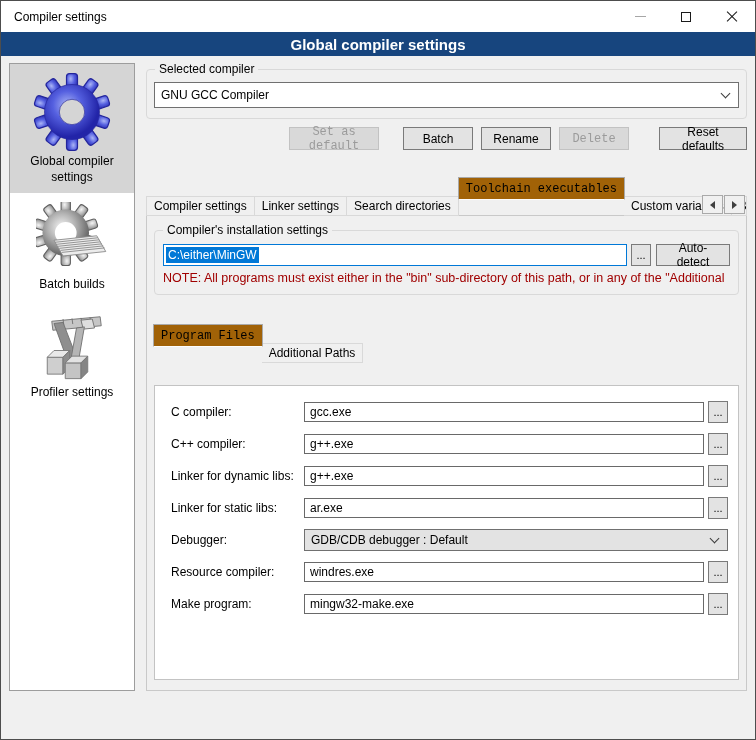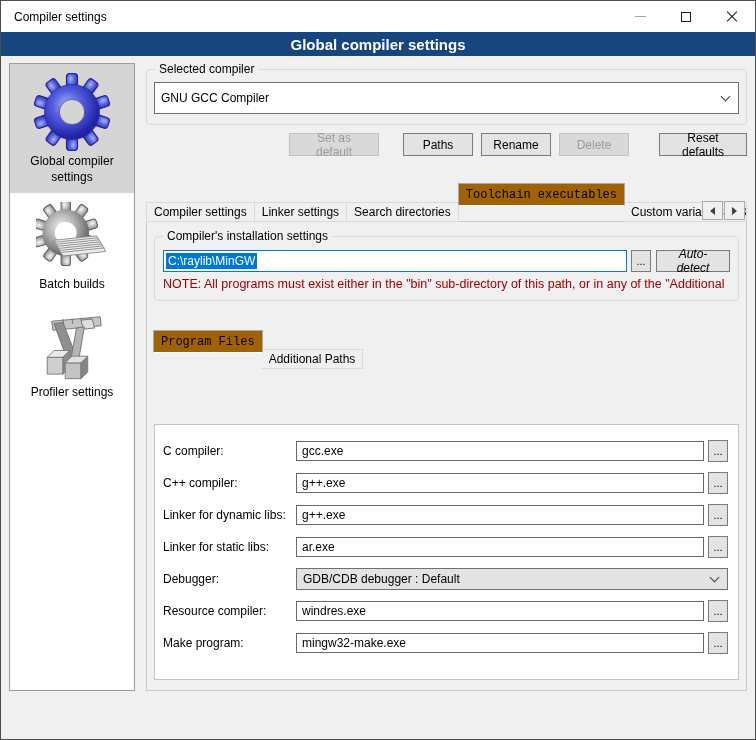--- a/index.html
+++ b/index.html
@@ -36,29 +36,29 @@
   .side-item.selected { background:#d5d5d5; }
   .side-icon { display:block; margin:0 auto 3px; }
 
   
   .main { flex:1; min-width:0; display:flex; flex-direction:column; }
 
   .groupbox { position:relative; border:1px solid #d9d9d9; border-radius:4px; }
   .groupbox > .gb-label { position:absolute; top:-8px; left:8px; background:#f0f0f0; padding:0 4px; }
 
   .gb-compiler { margin-top:6px; padding:12px 7px 10px; }
-  .combo { height:32px; background:#fff; border:1px solid #707070; display:flex;
+  .combo { height:26px; background:#fff; border:1px solid #707070; display:flex;
            align-items:center; padding-left:6px;gap:43px; }
   .chev { width:7px; height:7px; border-right:1px solid #3c3c3c; border-bottom:1px solid #3c3c3c;
           transform:rotate(45deg); margin-left:auto; margin-right:9px; margin-top:-3px; flex:none; }
 
   .btn { height:23px; background:#e3e3e3; border:1px solid #7a7a7a; font-family:inherit;
          font-size:12px; color:#000; display:flex; align-items:center; justify-content:center;
          padding:0 8px; flex:none; }
-  .btn.disabled { background:#d9d9d9; border-color:#c2c2c2; color:#9b9b9b; }
+  .btn.disabled { background:#d9d9d9; border-color:#c2c2c2; color:#9b9b9b;font-family:Liberation Mono, monospace; }
 
   .btn-row { display:flex; align-items:center; margin:8px 0 11px; }
   .btn-row .spacer { flex:1; }
   .b-setdef { width:90px; margin-right:24px; }
   .b-copy,.b-rename,.b-delete { width:70px; margin-right:8px; }
   .b-delete { margin-right:30px; }
   .b-reset { width:88px; }
 
   
   .tabbar { position:relative; display:flex; align-items:flex-end; margin-bottom:-1px; z-index:4;
@@ -80,26 +80,26 @@
   .tabpage { flex:1; min-height:0; border:1px solid #c9c9c9; background:#f0f0f0;
              padding:12px 6px 10px; display:flex; flex-direction:column; }
 
   
   .gb-dir { margin:2px 1px 13px; padding:13px 8px 3px; }
   .dir-row { display:flex; align-items:center; }
   .dir-box { flex:1; height:22px; background:#fff; border:1px solid #0078d7; display:flex;
              align-items:center; padding-left:2px; overflow:hidden; }
   .dir-sel { background:#0078d7; color:#fff; padding:1px 2px; white-space:nowrap; }
   .browse { width:20px; height:22px; margin-left:4px; padding:0; font-size:11px; }
-  .autodetect { width:74px; height:22px; margin-left:5px;font-style:italic; }
+  .autodetect { width:74px; height:22px; margin-left:5px; }
   .note { color:#a00000; margin:5px 0 6px; white-space:nowrap; overflow:hidden; font-size:12.5px; }
 
   
   .subwrap { flex:1; min-height:0; display:flex; flex-direction:column; margin:0 1px;gap:23px; }
-  .subpage { flex:1; background:#fff; border:1px solid #c3c3c3; padding:15px 10px 0 8px;margin-top:33px; }
+  .subpage { flex:1; background:#fff; border:1px solid #c3c3c3; padding:15px 10px 0 16px; }
 
   .frow { display:flex; align-items:center; margin-bottom:10px; }
   .flabel { width:133px; flex:none; }
   .finput { flex:1; min-width:0; height:20px; border:1px solid #696969; background:#fff;
             font-family:inherit; font-size:12px; padding:1px 5px; }
   .fbrowse { width:20px; height:22px; margin-left:4px; font-size:11px; }
   .fcombo { flex:1; height:22px; background:#e3e3e3; border:1px solid #707070;
             display:flex; align-items:center; padding-left:6px; }
 
   
@@ -232,21 +232,21 @@
         <span class="gb-label">Selected compiler</span>
         <div class="combo">
           <span>GNU GCC Compiler</span>
           <span class="chev"></span>
         </div>
       </div>
 
       <div class="btn-row">
         <span class="spacer"></span>
         <button class="btn disabled b-setdef">Set as default</button>
-        <button class="btn b-copy">Paths</button>
+        <button class="btn b-copy">Batch</button>
         <button class="btn b-rename">Rename</button>
         <button class="btn disabled b-delete">Delete</button>
         <button class="btn b-reset">Reset defaults</button>
       </div>
 
       <div class="tabbar">
         <div class="tab">Compiler settings</div>
         <div class="tab">Linker settings</div>
         <div class="tab">Search directories</div>
         <div class="tab active">Toolchain executables</div>
@@ -261,21 +261,21 @@
             </div>
         </div>
       </div>
 
       <div class="tabpage">
 
         <div class="groupbox gb-dir">
           <span class="gb-label">Compiler's installation settings</span>
           <div class="dir-row">
             <div class="dir-box">
-              <span class="dir-sel">C:\raylib\MinGW</span>
+              <span class="dir-sel">C:\either\MinGW</span>
             </div>
             <button class="btn browse">...</button>
             <button class="btn autodetect">Auto-detect</button>
           </div>
           <div class="note">NOTE: All programs must exist either in the "bin" sub-directory of this path, or in any of the "Additional</div>
         </div>
 
         <div class="subwrap">
           <div class="tabbar" style="padding-right:0;">
             <div class="tab active">Program Files</div>

